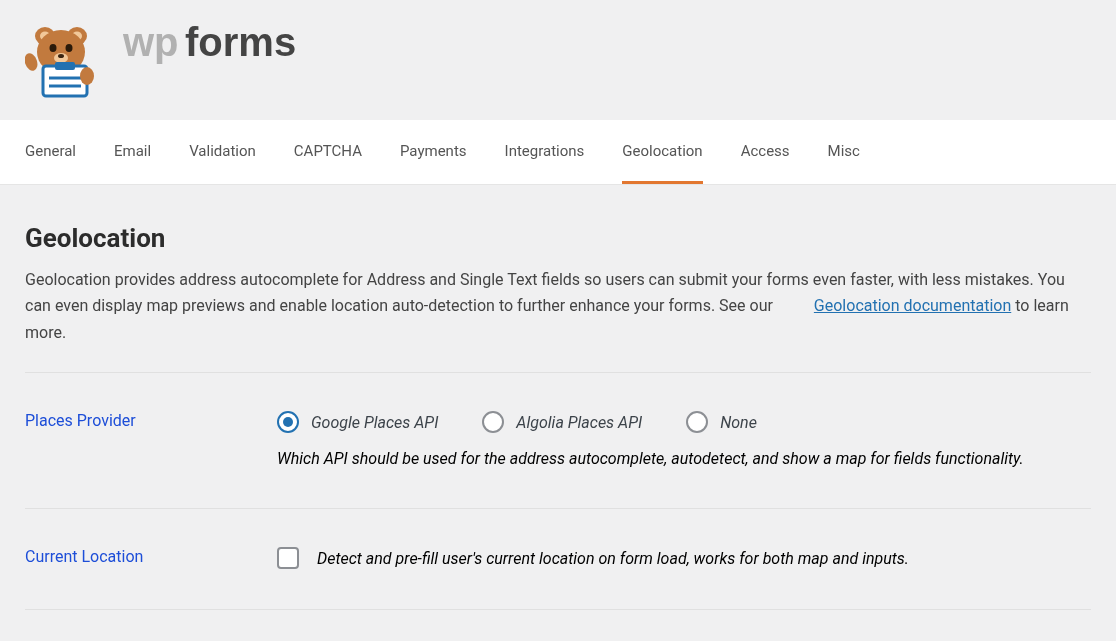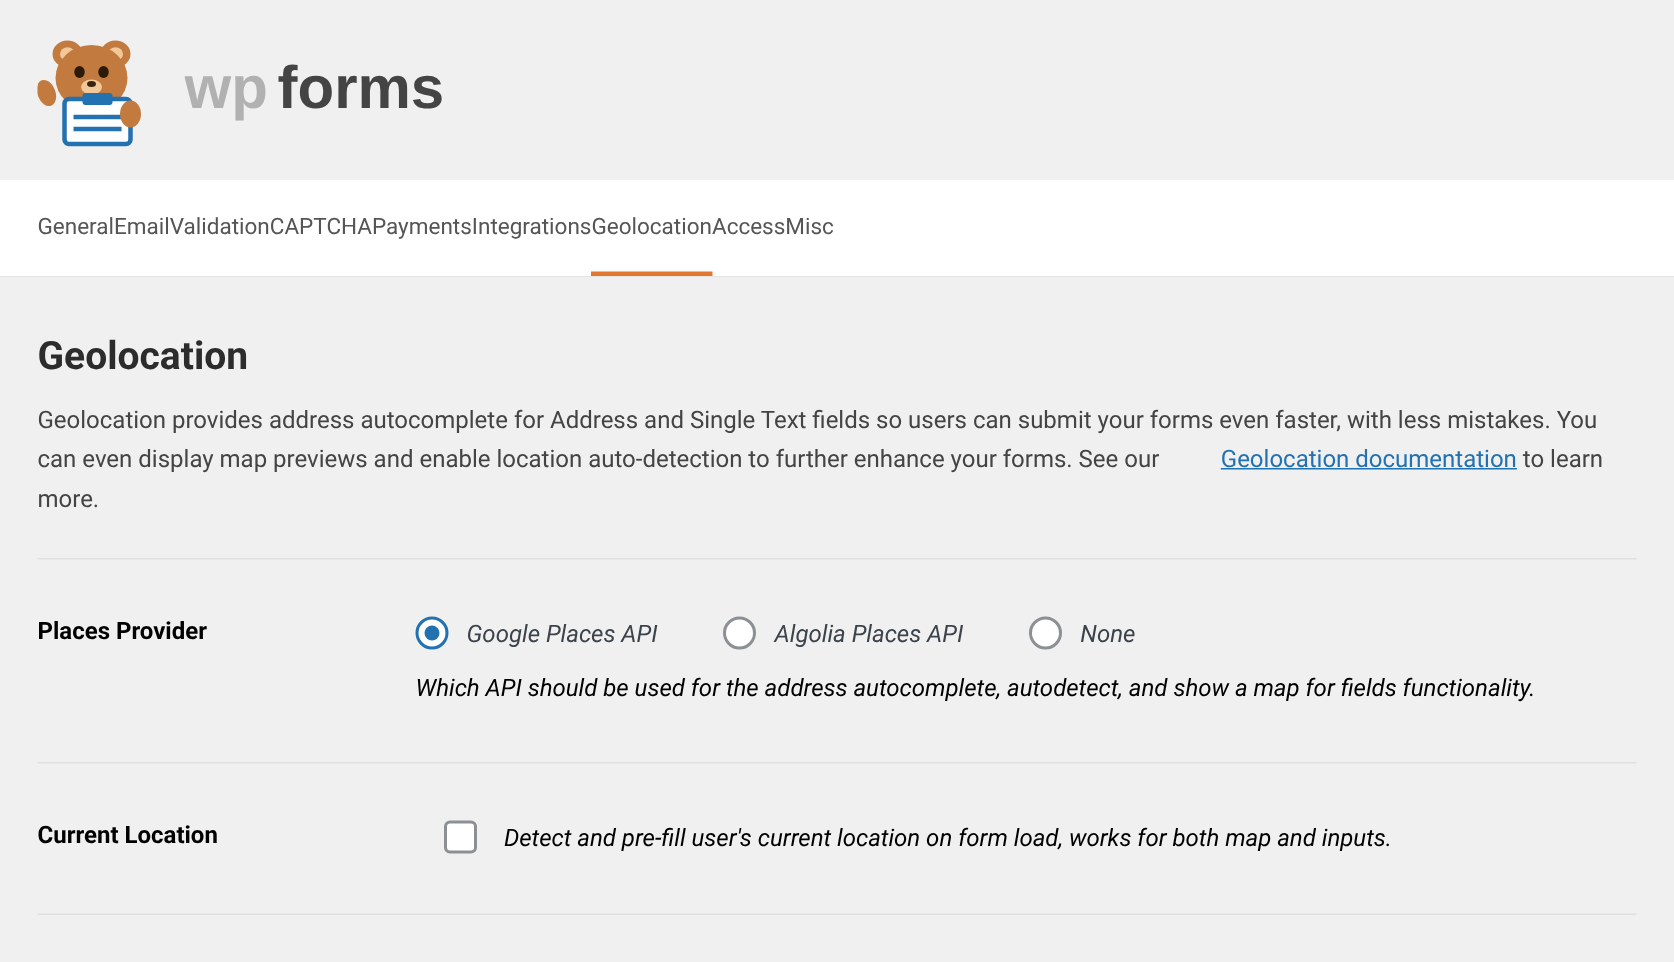--- a/index.html
+++ b/index.html
@@ -9,28 +9,29 @@
     color: #3c434a;
     width: 1116px;
     font-size: 15px;
   }
   .header {
     background: #f0f0f1;
     padding: 24px 25px 22px 25px;
   }
   .logo {
     display: flex;
-    align-items: center;
+    align-items: flex-start;
     gap: 14px;
   }
   .tabs {
     background: #ffffff;
     border-bottom: 1px solid #e5e5e5;
     display: flex;
     padding: 0 25px;
+    gap: 38px;
   }
   .tab {
     color: #555;
     font-size: 15px;
     padding: 22px 0 21px 0;
     cursor: pointer;
     border-bottom: 3px solid transparent;
   }
   .tab.active {
     border-bottom: 3px solid #e27730;
@@ -59,22 +60,22 @@
   .setting-row {
     border-top: 1px solid #e0e0e0;
     padding: 38px 0 40px 0;
     display: flex;
     align-items: flex-start;
   }
   .setting-label {
     width: 252px;
     flex-shrink: 0;
     font-size: 16px;
-    color: #000000;
-    font-weight: 700;
+    color: #1d4ed8;
+    font-weight: 400;
     padding-top: 0px;
   }
   .setting-control { flex: 1; }
   .radio-group {
     display: flex;
     gap: 44px;
     align-items: center;
     margin-bottom: 16px;
     font-style: italic;
   }
@@ -102,21 +103,20 @@
   .radio-label { font-size: 16px; color: #3c434a; }
   .help-text {
     font-style: italic;
     color: #000000;
     font-size: 16px;
   }
   .checkbox-row {
     display: flex;
     align-items: center;
     gap: 18px;
-    margin-left: 19px;
   }
   .checkbox-box {
     width: 22px; height: 22px;
     border: 2px solid #8c8f94;
     border-radius: 4px;
     background: #fff;
     cursor: pointer;
   }
   .last-divider { border-top: 1px solid #e0e0e0; }
 </style>

